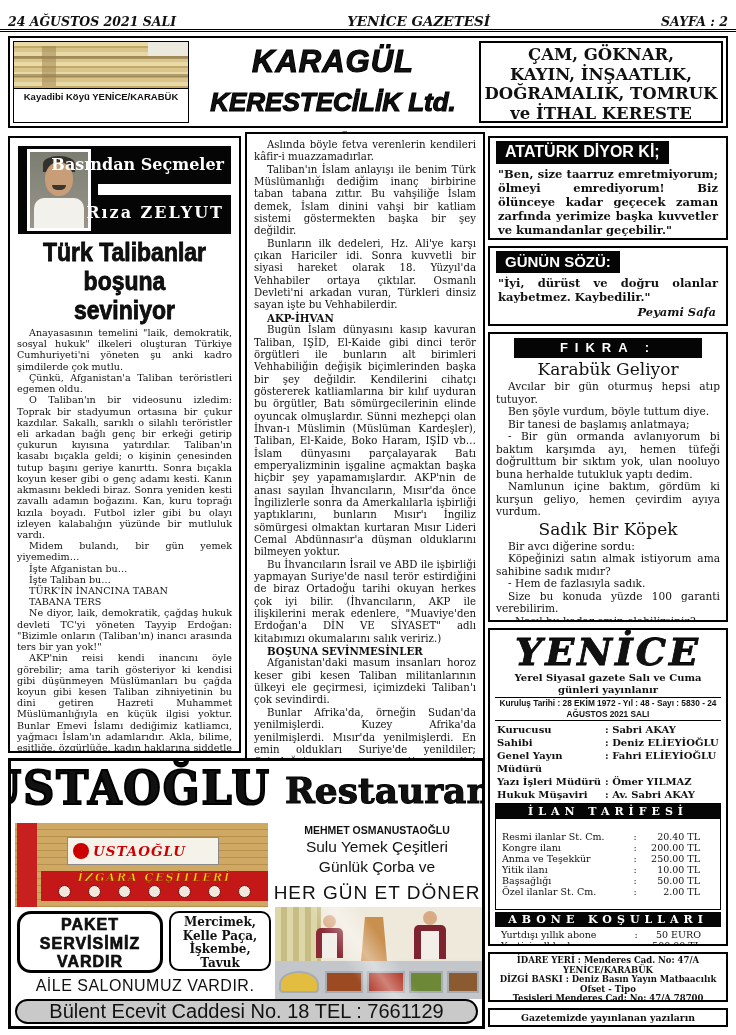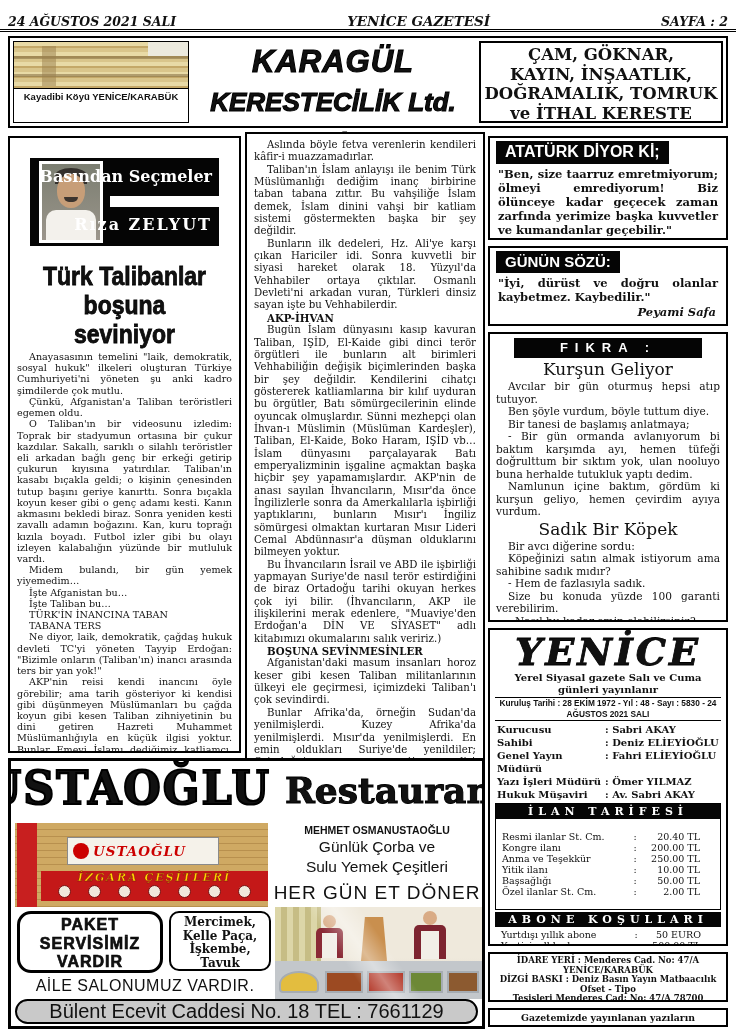--- a/index.html
+++ b/index.html
@@ -34,21 +34,21 @@
           font-style:italic;font-weight:bold;-webkit-text-stroke:1.1px #000;}
   .kg-mid .l1{font-size:31px;line-height:40px;letter-spacing:1px;}
   .kg-mid .l2{font-size:26px;line-height:40px;}
   .kg-right{position:absolute;right:3px;top:3px;width:244px;height:82px;
             border:2px solid #000;box-sizing:border-box;text-align:center;
             font-weight:bold;font-size:16.5px;line-height:19.5px;padding-top:2px;}
 
   
   .col-left{position:absolute;left:8px;top:136px;width:233px;height:617px;
             border:2px solid #000;box-sizing:border-box;overflow:hidden;background:#fff;}
-  .secmeler{margin:20px;height:88px;position:relative;background:#050505;}
+  .secmeler{margin:8px;height:88px;position:relative;background:#050505;}
   .secmeler .gap{position:absolute;left:80px;top:38px;right:0;height:11px;background:#fff;}
   .sec-photo{position:absolute;left:9px;top:3px;width:58px;height:76px;border:3px solid #fff;
              background:linear-gradient(180deg,#7b7e71,#9b958b);overflow:hidden;}
   .sec-photo .hair{position:absolute;left:13px;top:4px;width:32px;height:16px;border-radius:50% 50% 0 0;background:#34302c;}
   .sec-photo .face{position:absolute;left:15px;top:10px;width:28px;height:34px;border-radius:48%;background:#c79e78;}
   .sec-photo .must{position:absolute;left:22px;top:33px;width:14px;height:5px;border-radius:0 0 6px 6px;background:#3c342e;}
   .sec-photo .shirt{position:absolute;left:4px;top:46px;width:50px;height:30px;border-radius:10px 10px 0 0;background:#f3f1ec;}
   .sec-t1{position:absolute;top:9px;right:7px;color:#fff;font-weight:bold;font-size:16px;}
   .sec-t2{position:absolute;top:57px;right:7px;color:#fff;font-weight:bold;font-size:16px;letter-spacing:2px;}
   .headline{font-family:"Liberation Sans","DejaVu Sans",sans-serif;font-weight:bold;
@@ -245,21 +245,21 @@
     </div>
 
     <div class="rbox" style="height:80px;">
       <span class="bar" style="font-size:15px;">GÜNÜN SÖZÜ:</span>
       <div class="quote">"İyi, dürüst ve doğru olanlar kaybetmez. Kaybedilir."</div>
       <div class="attrib">Peyami Safa</div>
     </div>
 
     <div class="rbox" style="height:290px;">
       <span class="bar fikra-bar">FIKRA :</span>
-      <div class="story-title">Kurşun Geliyor</div>
+      <div class="story-title">Karabük Geliyor</div>
       <div class="story">
         <p>Avcılar bir gün oturmuş hepsi atıp tutuyor.</p>
         <p>Ben şöyle vurdum, böyle tuttum diye.</p>
         <p>Bir tanesi de başlamış anlatmaya;</p>
         <p>- Bir gün ormanda avlanıyorum bi baktım karşımda ayı, hemen tüfeği doğrulttum bir sıktım yok, ulan nooluyo buna herhalde tutukluk yaptı dedim.</p>
         <p>Namlunun içine baktım, gördüm ki kurşun geliyo, hemen çevirdim ayıya vurdum.</p>
       </div>
       <div class="story-title">Sadık Bir Köpek</div>
       <div class="story">
         <p>Bir avcı diğerine sordu:</p>
@@ -387,22 +387,22 @@
             <i></i>
             <i></i>
             <i></i>
             <i></i>
         </div>
       </div>
     </div>
 
     <div class="usta-right">
       <div class="owner">MEHMET OSMANUSTAOĞLU</div>
+      <div class="soup">Sulu Yemek Çeşitleri</div>
       <div class="soup">Günlük Çorba ve</div>
-      <div class="soup">Sulu Yemek Çeşitleri</div>
       <div class="doner-line">HER GÜN  ET DÖNER</div>
     </div>
 
     <div class="paket">
       <div>PAKET</div>
       <div>SERVİSİMİZ</div>
       <div>VARDIR</div>
     </div>
 
     <div class="menu">

